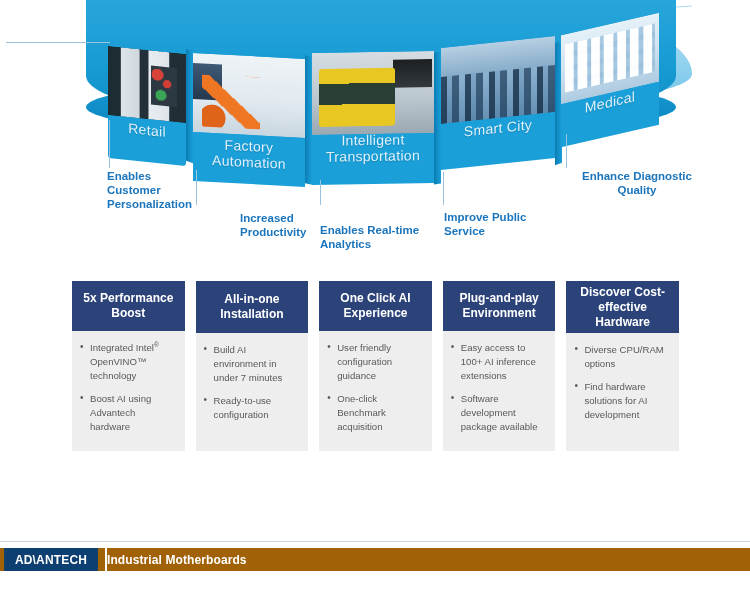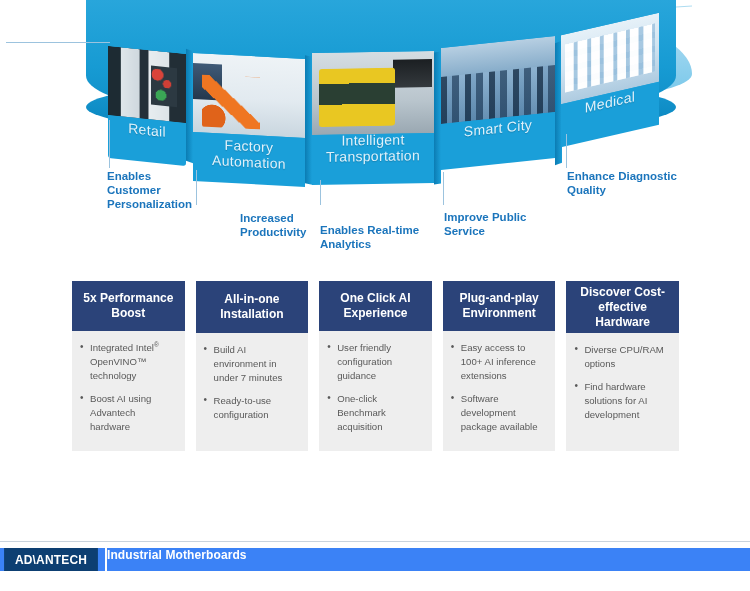--- a/index.html
+++ b/index.html
@@ -271,23 +271,23 @@
   .footer-rule {
     position: absolute;
     left: 0; top: 541px;
     width: 750px; height: 1px;
     background: #c9d3dd;
   }
   .footer {
     position: absolute;
     left: 0; top: 548px;
     width: 750px; height: 23px;
-    background: #3b82f6;
+    background: #a16207;
     display: flex;
-    align-items: flex-start;
+    align-items: center;
   }
   .footer-logo {
     width: 102px;
     height: 23px;
     background: #0d3f72;
     display: flex;
     align-items: center;
     justify-content: center;
     color: #ffffff;
     font-size: 13px;
@@ -419,21 +419,21 @@
   <div class="caption" style="left:444px; top:210px;">
     <div>Improve Public</div>
     <div>Service</div>
   </div>
 
   <div class="caption" style="left:320px; top:223px;">
     <div>Enables Real-time</div>
     <div>Analytics</div>
   </div>
 
-  <div class="caption" style="left:567px; top:169px;">
+  <div class="caption" style="left:582px; top:169px;text-align:center;">
     <div>Enhance Diagnostic</div>
     <div>Quality</div>
   </div>
 
   <div class="cards">
 
     <div class="card">
       <div class="card-header">5x Performance Boost</div>
       <div class="card-body">
         <ul>

